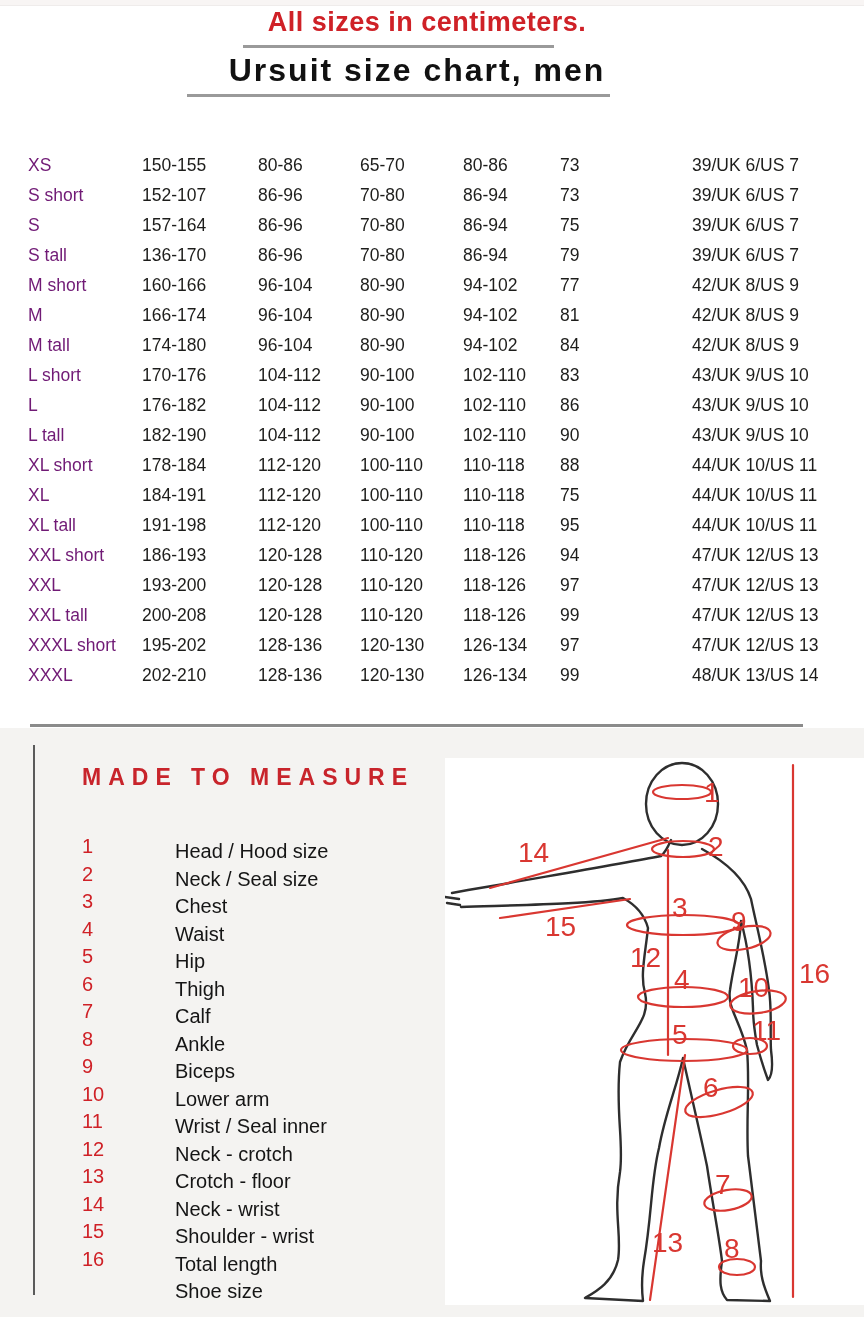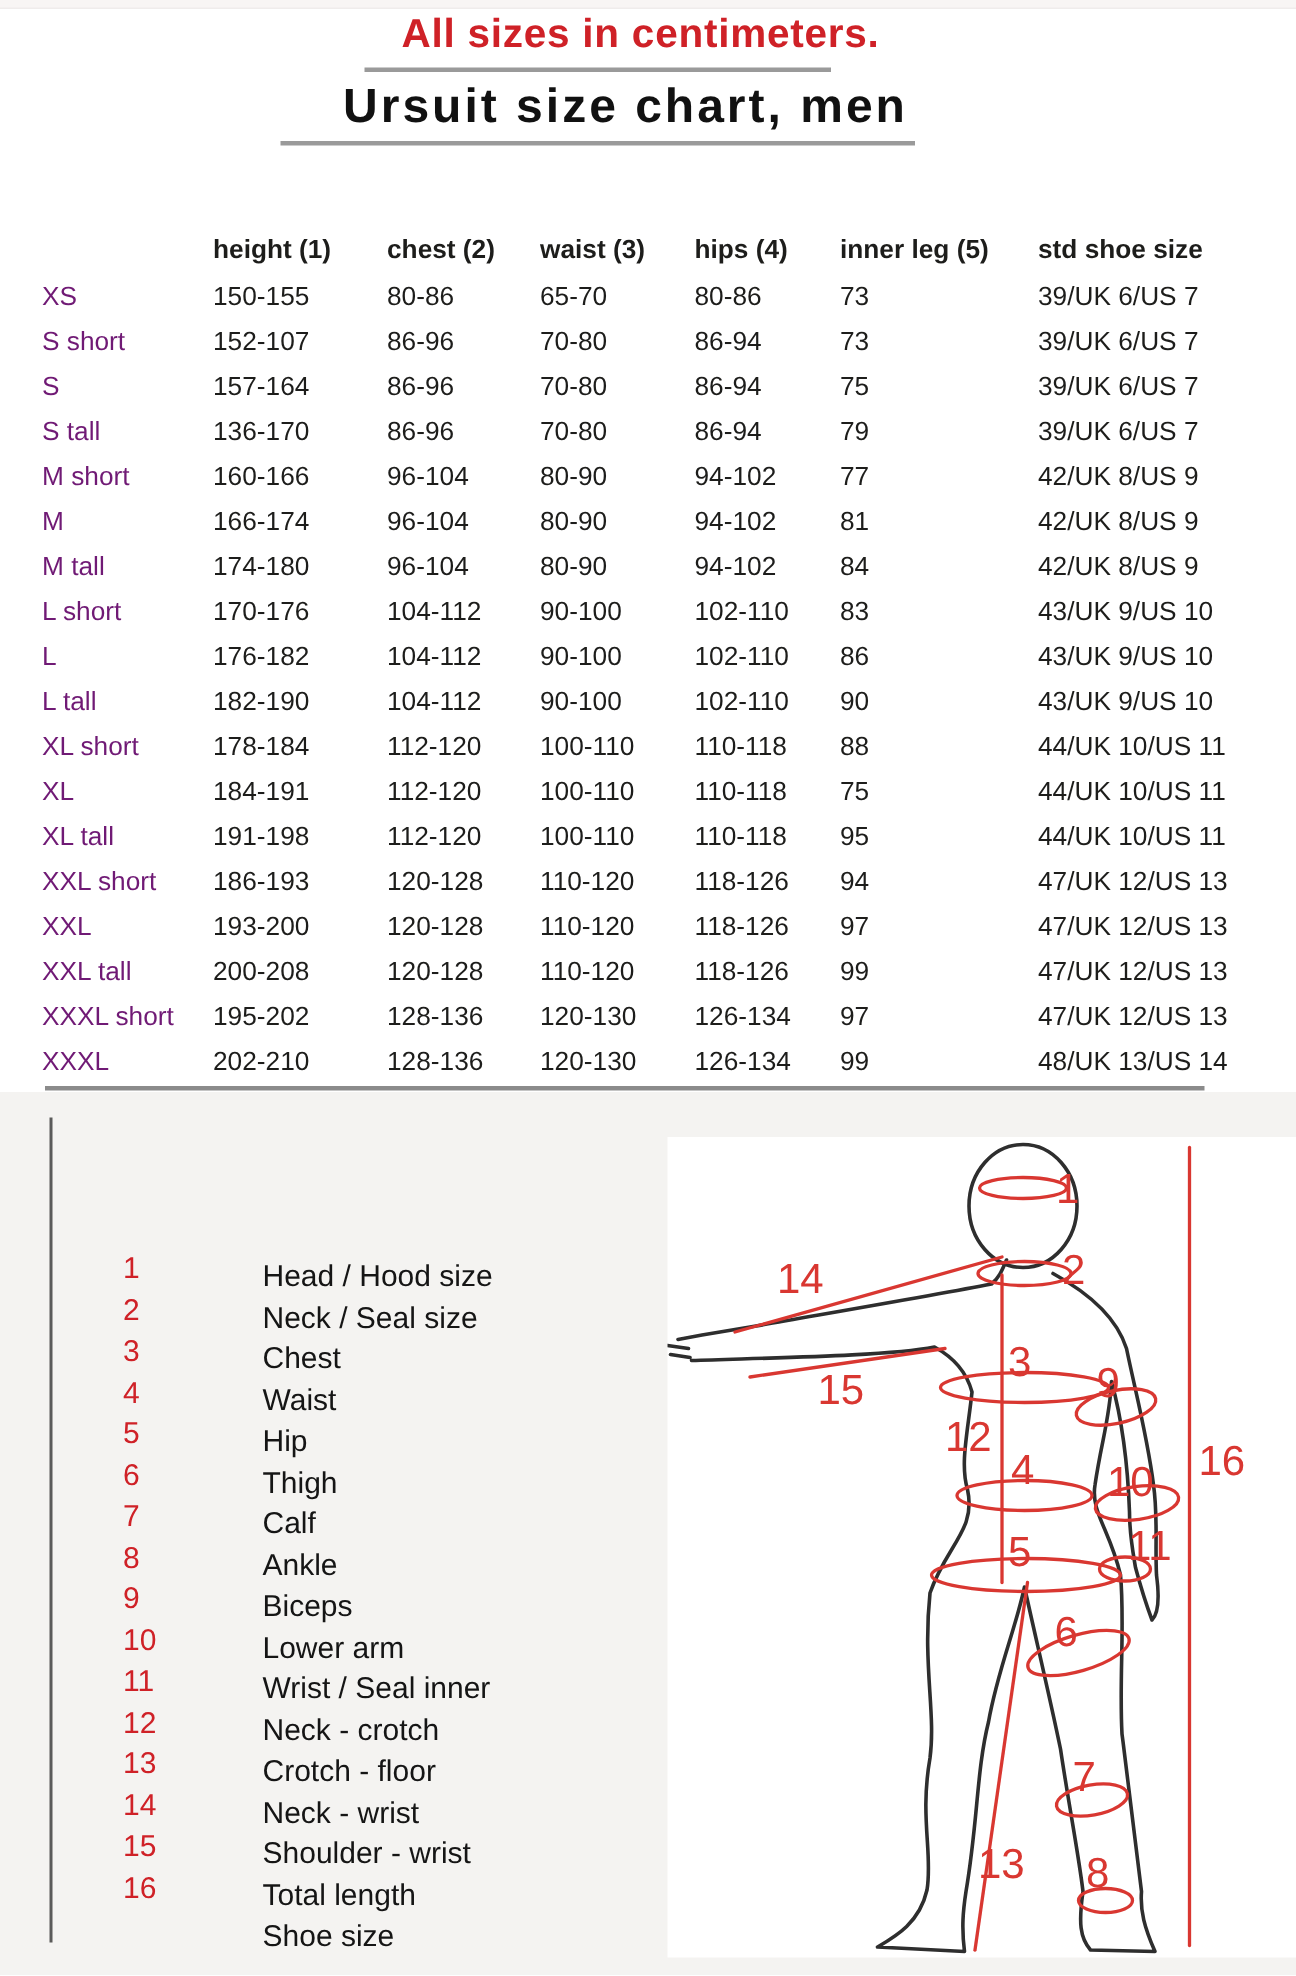--- a/index.html
+++ b/index.html
@@ -53,29 +53,20 @@
 <div id="page">
 
   <div class="top-strip"></div>
 
   <div class="note-title">All sizes in centimeters.</div>
   <div class="rule rule-1"></div>
   <div class="main-title">Ursuit size chart, men</div>
   <div class="rule rule-2"></div>
 
   <div class="size-table">
-    <div class="trow head">
-        <span></span>
-        <span>height (1)</span>
-        <span>chest (2)</span>
-        <span>waist (3)</span>
-        <span>hips (4)</span>
-        <span>inner leg (5)</span>
-        <span>std shoe size</span>
-      </div>
     <div>
         <div class="trow">
           <span class="size-label">XS</span>
           <span>150-155</span>
           <span>80-86</span>
           <span>65-70</span>
           <span>80-86</span>
           <span>73</span>
           <span>39/UK 6/US 7</span>
         </div>
@@ -232,20 +223,21 @@
           <span>99</span>
           <span>48/UK 13/US 14</span>
         </div>
       </div>
   </div>
 
   <div class="panel-topline"></div>
   <div class="panel"></div>
   <div class="panel-vline"></div>
 
+  <div class="mtm-heading">MADE TO MEASURE</div>
 
   <div class="measure-list">
       <div class="m-row">
         <span class="m-num">1</span>
         <span class="m-label">Head / Hood size</span>
       </div>
       <div class="m-row">
         <span class="m-num">2</span>
         <span class="m-label">Neck / Seal size</span>
       </div>

